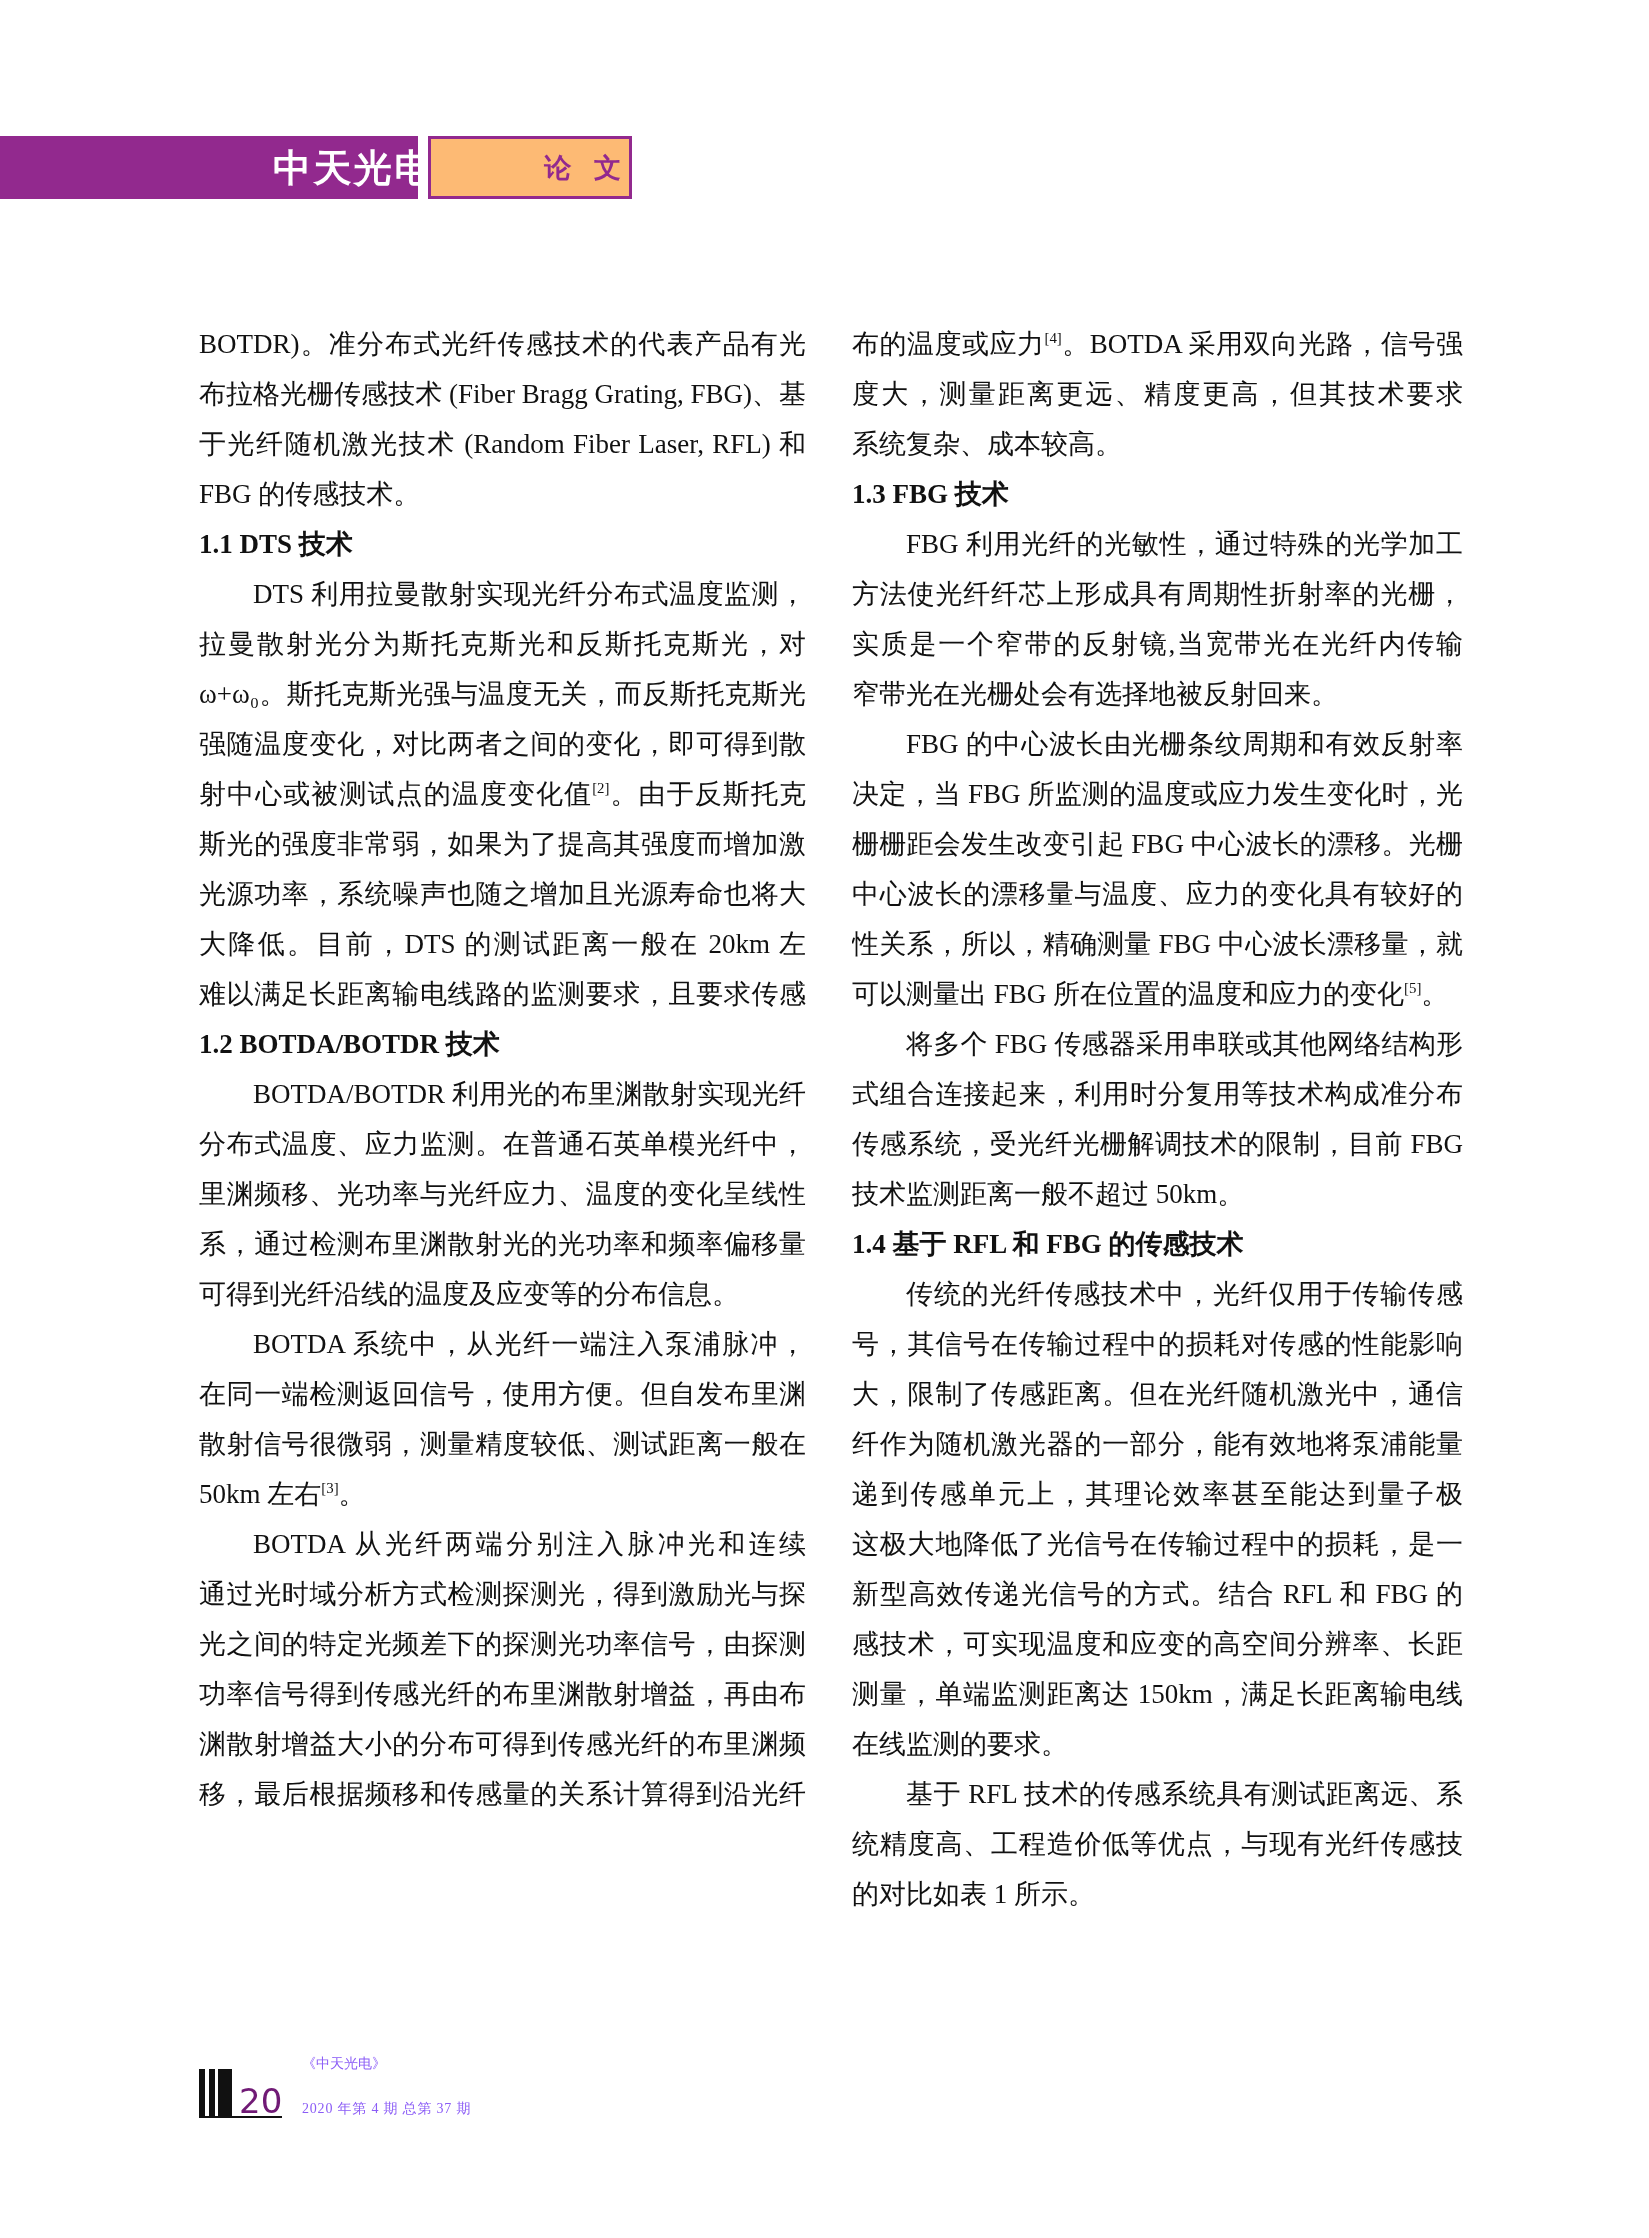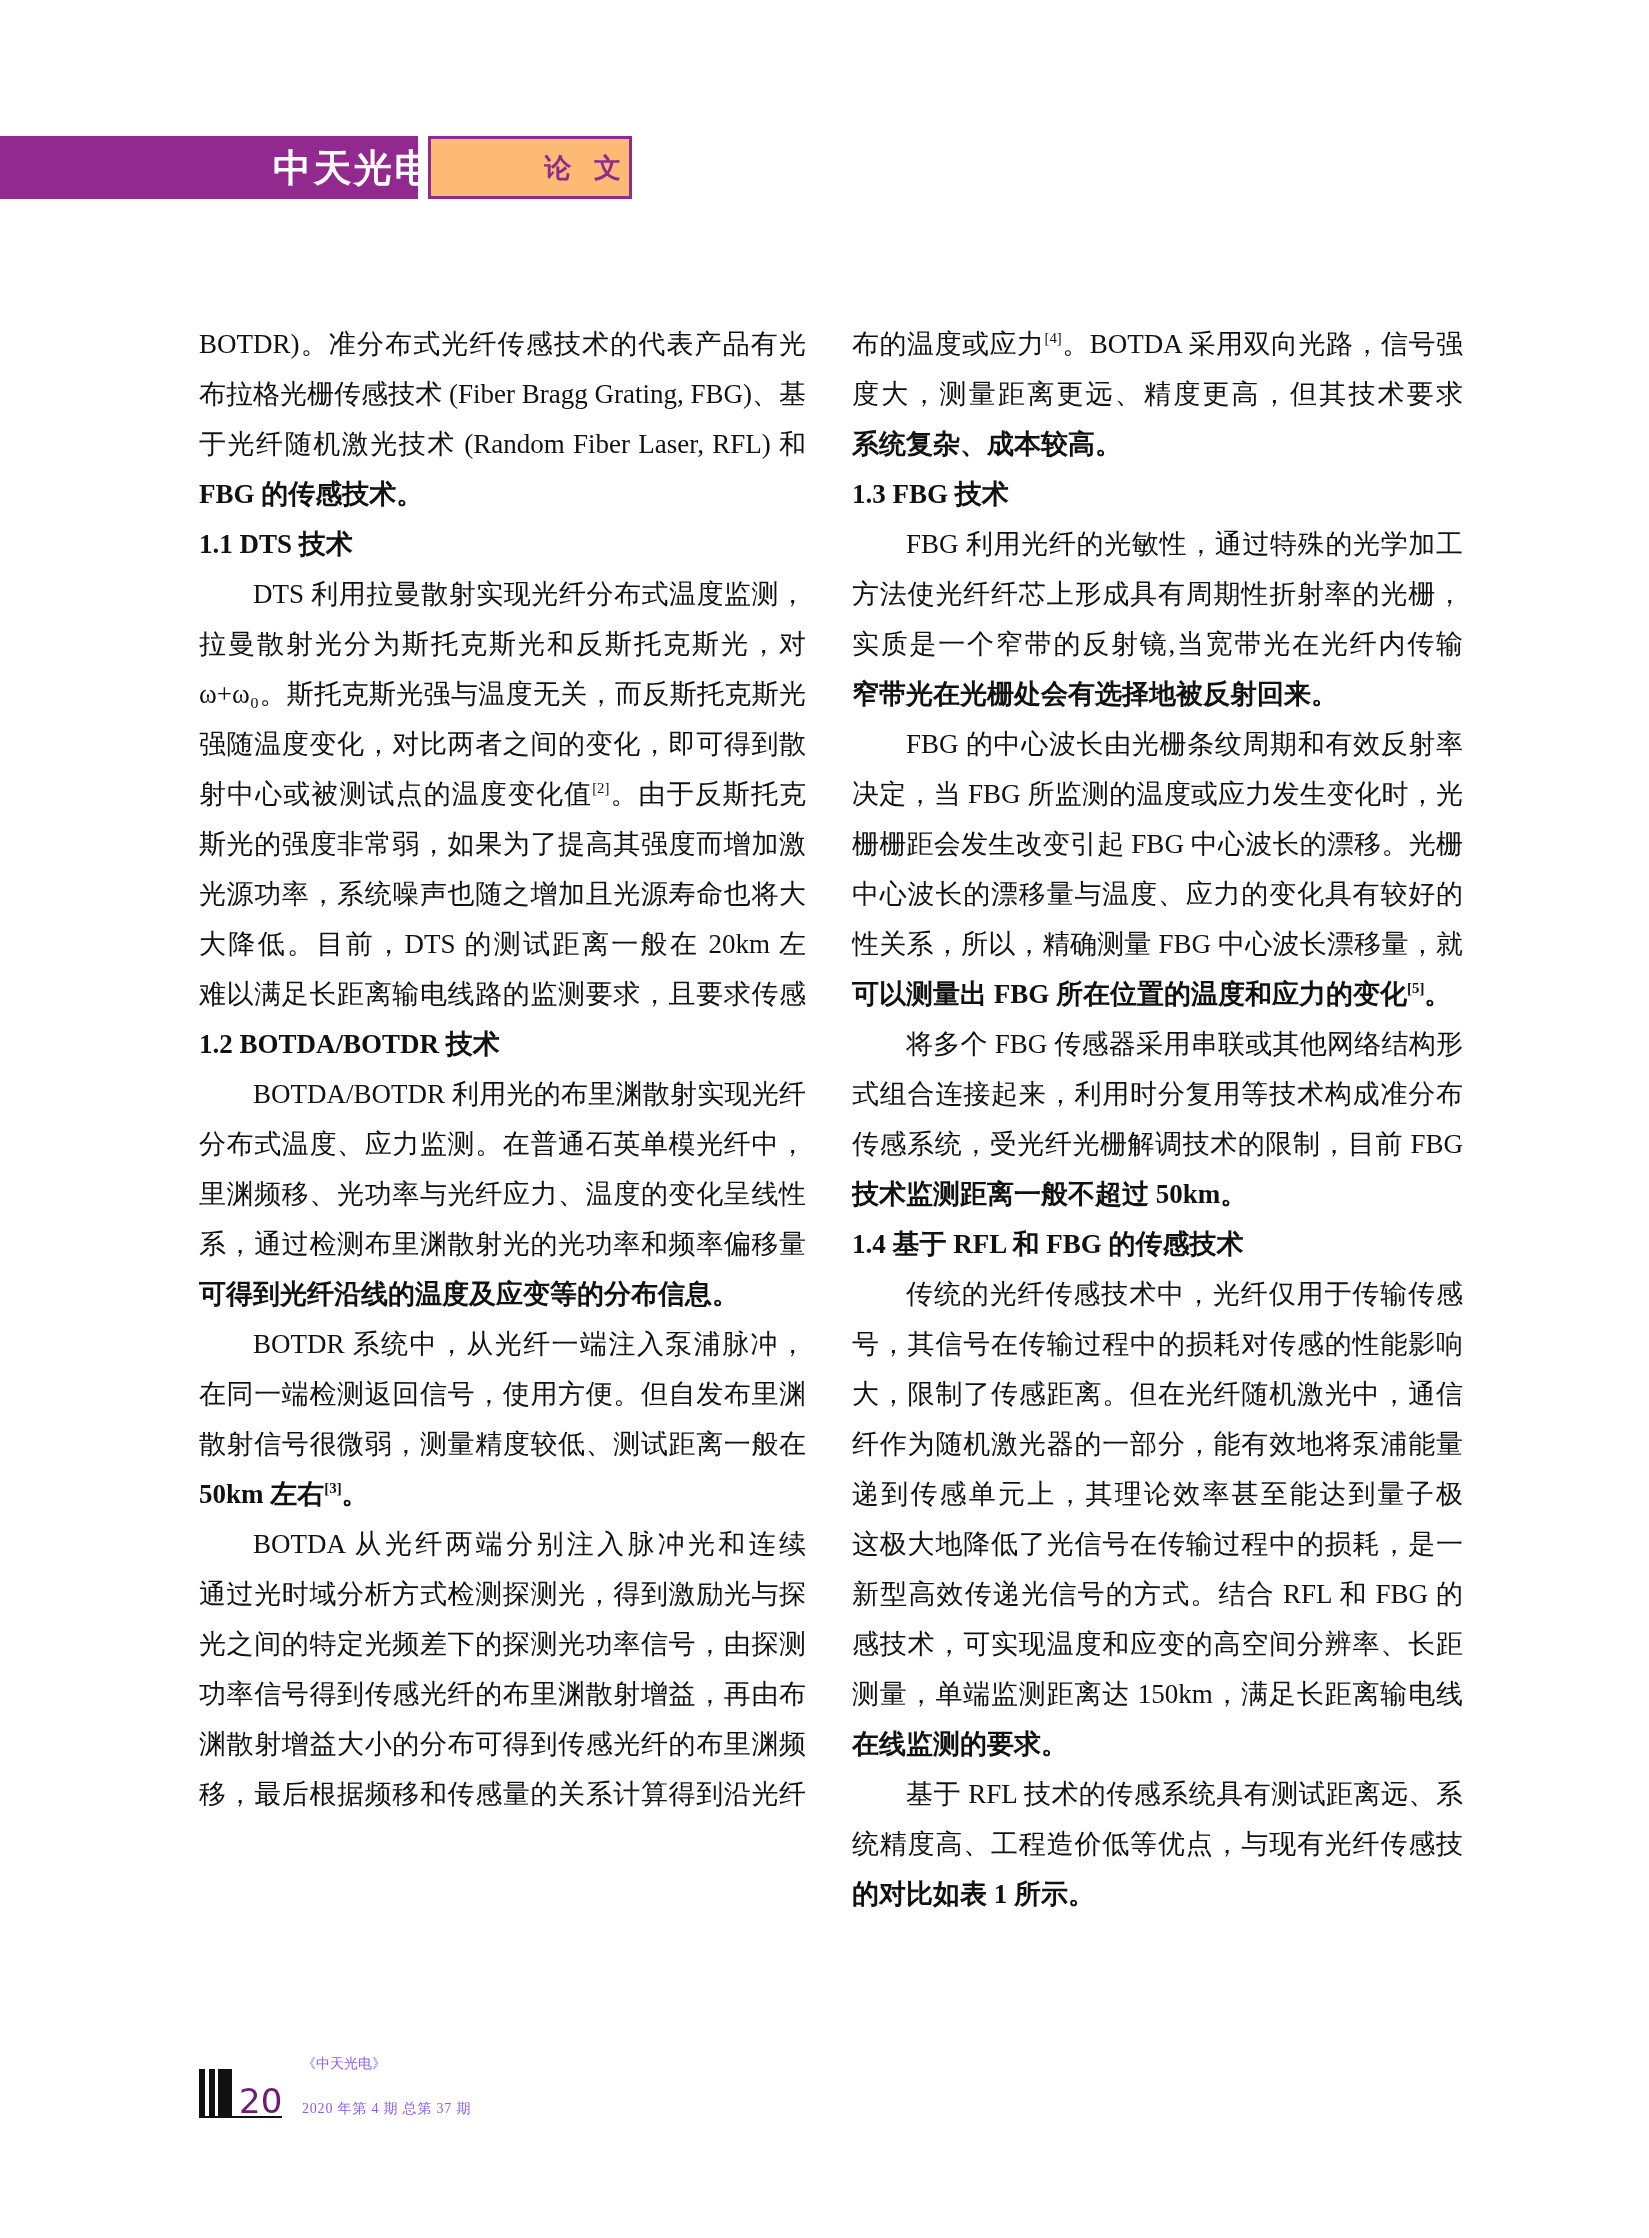--- a/index.html
+++ b/index.html
@@ -29,21 +29,21 @@
     text-indent:8px; white-space:nowrap;
   }
   
   .col { position:absolute; top:319px; width:607px; font-size:27px; }
   .col-left  { left:199px; }
   .col-right { left:852px; width:611px; }
   .line {
     height:50px; line-height:50px; overflow:hidden; white-space:normal;
     text-align:justify; text-align-last:justify;
   }
-  .line.end { text-align:center; text-align-last:left;font-weight:bold; }
+  .line.end { text-align:center; text-align-last:left; }
   .line.h   { font-weight:700; text-align:center; text-align-last:left; }
   .line.in  { text-indent:54px; }
   .line sup { font-size:0.55em; line-height:0; vertical-align:super; }
   
   .bars { position:absolute; left:199px; top:2069px; width:33px; height:47px; }
   .bars i { position:absolute; top:0; bottom:0; background:#111; }
   .bars i:nth-child(1){ left:0;  width:6.4px;  }
   .bars i:nth-child(2){ left:9.6px; width:6.4px; }
   .bars i:nth-child(3){ left:19px; width:13.6px; }
   .pagenum {
@@ -83,21 +83,21 @@
       <div class="line">斯光的强度非常弱，如果为了提高其强度而增加激</div>
       <div class="line">光源功率，系统噪声也随之增加且光源寿命也将大</div>
       <div class="line">大降低。目前，DTS 的测试距离一般在 20km 左右，</div>
       <div class="line">难以满足长距离输电线路的监测要求，且要求传感</div>
       <div class="line h">1.2 BOTDA/BOTDR 技术</div>
       <div class="line in">BOTDA/BOTDR 利用光的布里渊散射实现光纤</div>
       <div class="line">分布式温度、应力监测。在普通石英单模光纤中，布</div>
       <div class="line">里渊频移、光功率与光纤应力、温度的变化呈线性关</div>
       <div class="line">系，通过检测布里渊散射光的光功率和频率偏移量即</div>
       <div class="line end">可得到光纤沿线的温度及应变等的分布信息。</div>
-      <div class="line in">BOTDR 系统中，从光纤一端注入泵浦脉冲，</div>
+      <div class="line in">BOTDA 系统中，从光纤一端注入泵浦脉冲，</div>
       <div class="line">在同一端检测返回信号，使用方便。但自发布里渊</div>
       <div class="line">散射信号很微弱，测量精度较低、测试距离一般在</div>
       <div class="line end">50km 左右<sup>[3]</sup>。</div>
       <div class="line in">BOTDA 从光纤两端分别注入脉冲光和连续光，</div>
       <div class="line">通过光时域分析方式检测探测光，得到激励光与探测</div>
       <div class="line">光之间的特定光频差下的探测光功率信号，由探测光</div>
       <div class="line">功率信号得到传感光纤的布里渊散射增益，再由布里</div>
       <div class="line">渊散射增益大小的分布可得到传感光纤的布里渊频</div>
       <div class="line">移，最后根据频移和传感量的关系计算得到沿光纤分</div>
     </section>

